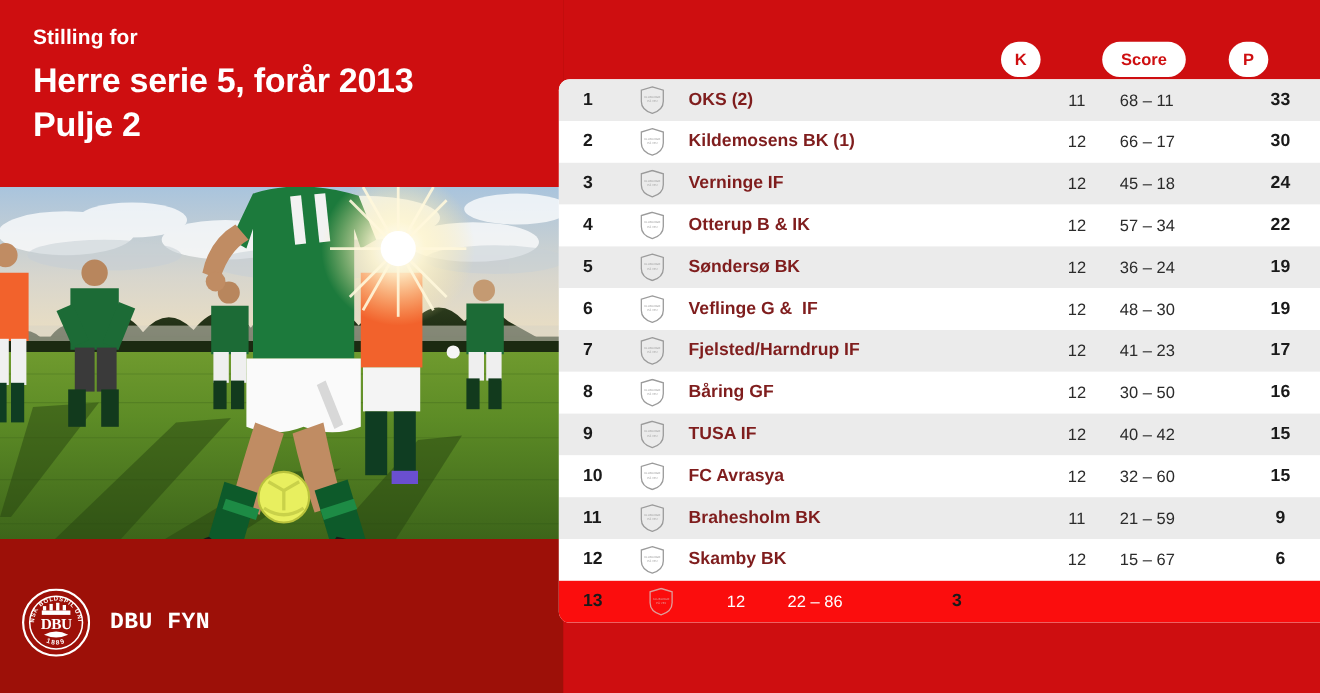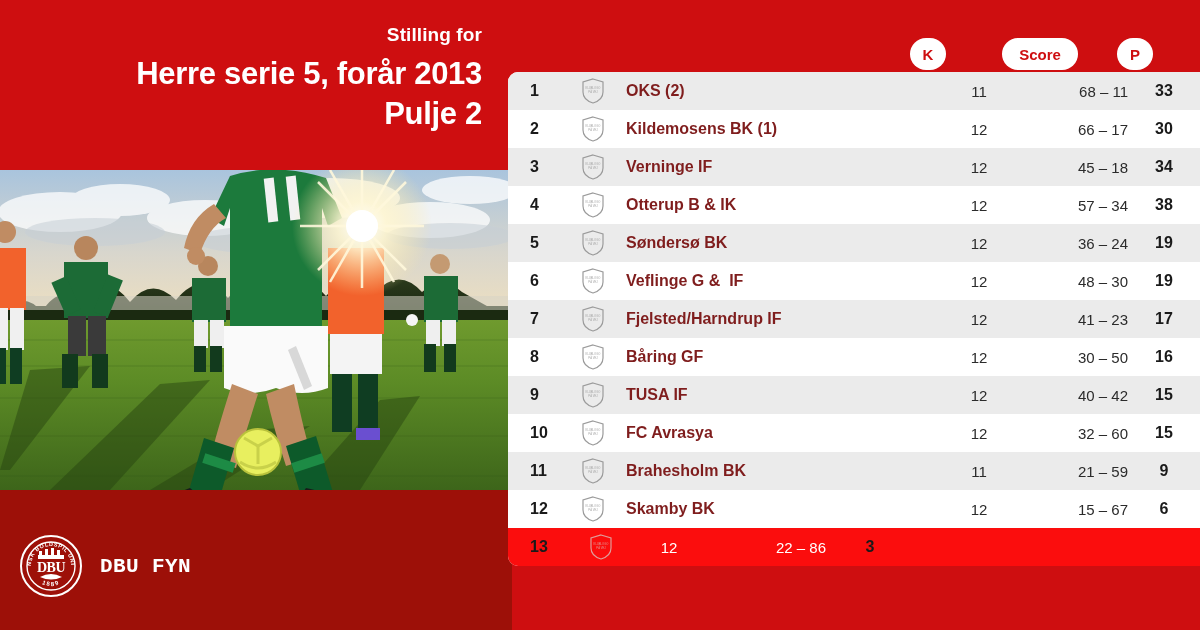--- a/index.html
+++ b/index.html
@@ -11,21 +11,21 @@
   .canvas {
     position: relative;
     width: 1200px; height: 630px;
     background: #8f0f07;
   }
 
   
   .left-panel {
     position: absolute;
     left: 0; top: 0;
-    width: 512px; height: 630px; text-align: right;
+    width: 512px; height: 630px;
   }
   .title-band {
     position: absolute;
     left: 0; top: 0; width: 512px; height: 170px;
     background: #ce0e10;
     padding: 22px 30px 0 30px;
   }
   .kicker {
     font-size: 19px;
     font-weight: bold;
@@ -132,21 +132,21 @@
     padding-left: 12px;
     font-size: 16px; font-weight: bold; color: #7f1d1d;
     white-space: pre;
     overflow: hidden;
   }
   .c-k {
     width: 78px; text-align: center;
     font-size: 15px; color: #2b2b2b;
   }
   .c-score {
-    width: 110px; text-align: right;
+    width: 110px; text-align: left;
     font-size: 15px; color: #2b2b2b;
     white-space: pre;
   }
   .c-p {
     width: 72px; text-align: center;
     font-size: 16px; font-weight: bold; color: #1a1a1a;
   }
   .row.hl .c-team { color: #ffffff; }
   .row.hl .c-k,
   .row.hl .c-score { color: #ffffff; }
@@ -398,35 +398,35 @@
           <div class="c-logo">
             <svg viewBox="0 0 22 26" width="22" height="26" aria-hidden="true">
       <path d="M11 1 L21 4 v10 q0 8 -10 11 q-10 -3 -10 -11 V4 z" fill="none" stroke="#9b9b9b" stroke-width="1.2"></path>
       <text x="11" y="11" font-family="'Liberation Sans',sans-serif" font-size="2.7" fill="#a5a5a5" text-anchor="middle">KLUBLOGO</text>
       <text x="11" y="15" font-family="'Liberation Sans',sans-serif" font-size="2.7" fill="#a5a5a5" text-anchor="middle">PÅ VEJ</text>
     </svg>
           </div>
           <div class="c-team">Verninge IF</div>
           <div class="c-k">12</div>
           <div class="c-score">45 – 18</div>
-          <div class="c-p">34</div>
+          <div class="c-p">24</div>
         </div>
         <div class="row">
           <div class="c-rank">4</div>
           <div class="c-logo">
             <svg viewBox="0 0 22 26" width="22" height="26" aria-hidden="true">
       <path d="M11 1 L21 4 v10 q0 8 -10 11 q-10 -3 -10 -11 V4 z" fill="none" stroke="#9b9b9b" stroke-width="1.2"></path>
       <text x="11" y="11" font-family="'Liberation Sans',sans-serif" font-size="2.7" fill="#a5a5a5" text-anchor="middle">KLUBLOGO</text>
       <text x="11" y="15" font-family="'Liberation Sans',sans-serif" font-size="2.7" fill="#a5a5a5" text-anchor="middle">PÅ VEJ</text>
     </svg>
           </div>
           <div class="c-team">Otterup B &amp; IK</div>
           <div class="c-k">12</div>
           <div class="c-score">57 – 34</div>
-          <div class="c-p">38</div>
+          <div class="c-p">22</div>
         </div>
         <div class="row alt">
           <div class="c-rank">5</div>
           <div class="c-logo">
             <svg viewBox="0 0 22 26" width="22" height="26" aria-hidden="true">
       <path d="M11 1 L21 4 v10 q0 8 -10 11 q-10 -3 -10 -11 V4 z" fill="none" stroke="#9b9b9b" stroke-width="1.2"></path>
       <text x="11" y="11" font-family="'Liberation Sans',sans-serif" font-size="2.7" fill="#a5a5a5" text-anchor="middle">KLUBLOGO</text>
       <text x="11" y="15" font-family="'Liberation Sans',sans-serif" font-size="2.7" fill="#a5a5a5" text-anchor="middle">PÅ VEJ</text>
     </svg>
           </div>

